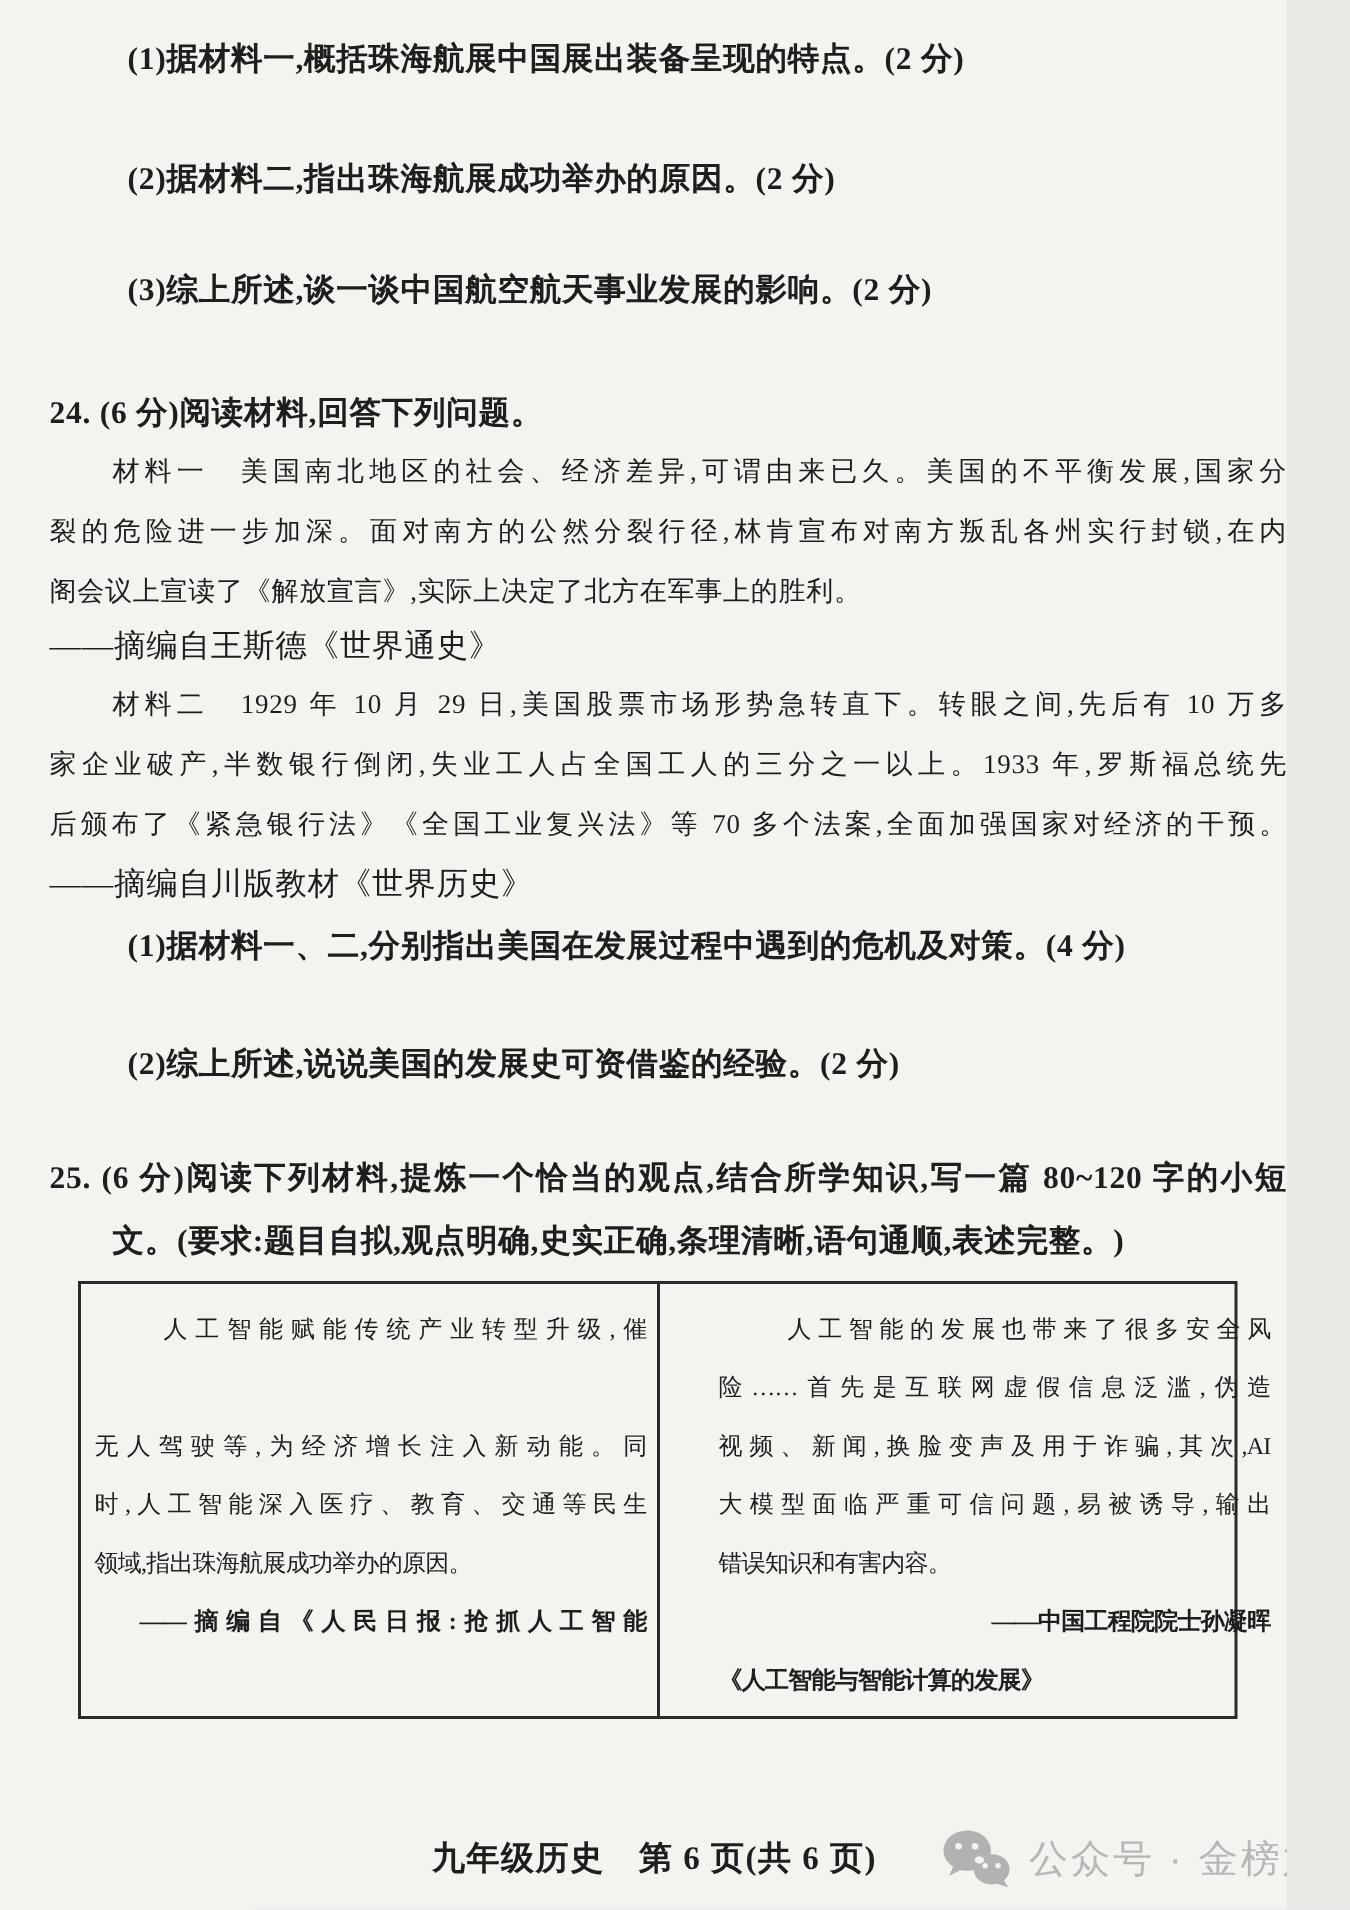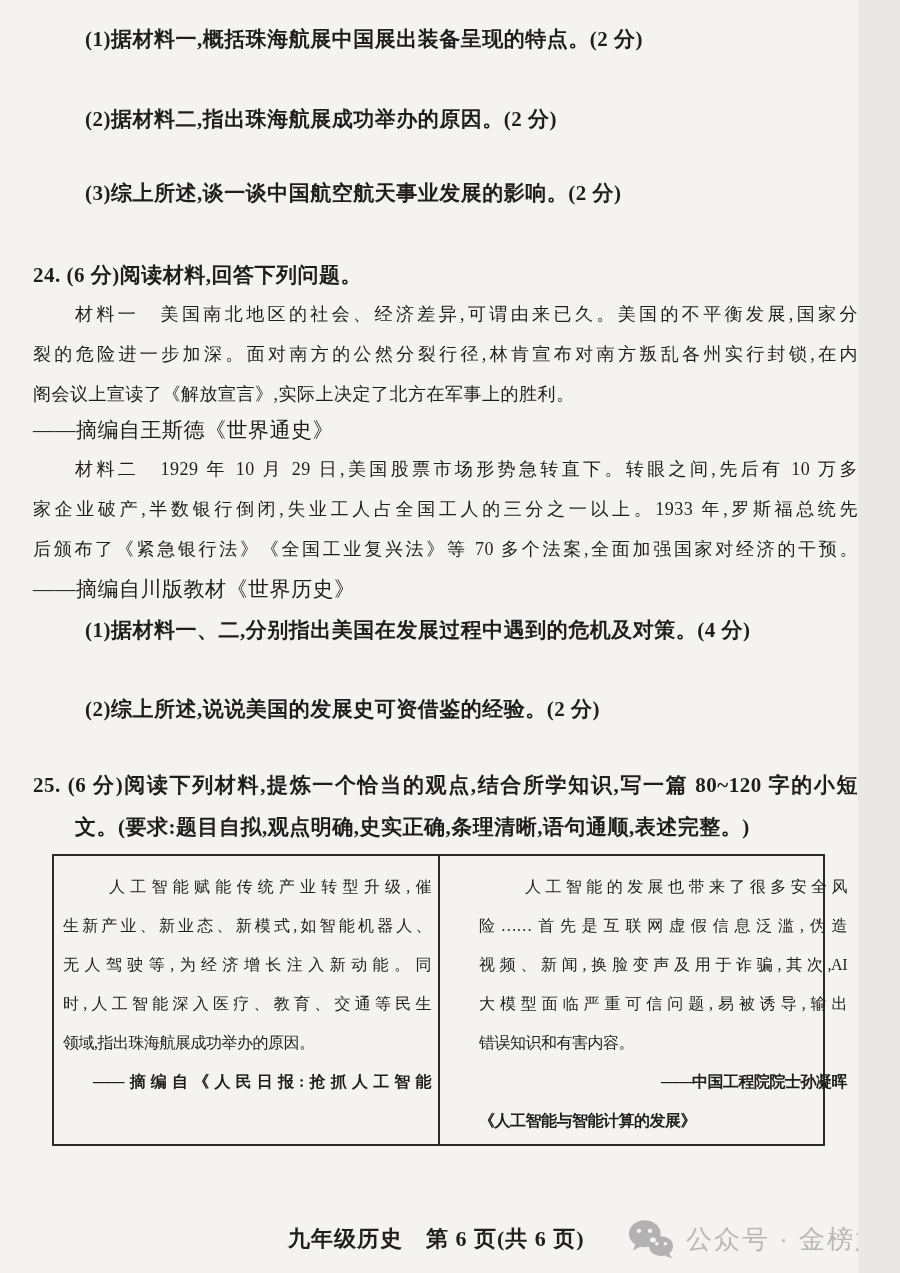--- a/index.html
+++ b/index.html
@@ -89,21 +89,20 @@
 
   <div class="line q q-part" style="top:615px">(1)据材料一、二,分别指出美国在发展过程中遇到的危机及对策。(4 分)</div>
   <div class="line q q-part" style="top:694px">(2)综上所述,说说美国的发展史可资借鉴的经验。(2 分)</div>
 
   <div class="line q justify" style="top:770px;white-space:normal">25. (6 分)阅读下列材料,提炼一个恰当的观点,结合所学知识,写一篇 80~120 字的小短</div>
   <div class="line q" style="top:812px;left:75px">文。(要求:题目自拟,观点明确,史实正确,条理清晰,语句通顺,表述完整。)</div>
 
   <div class="mbox">
     <div class="col colL">
       <div class="bline b-indent justify" style="top:17px">人工智能赋能传统产业转型升级,催</div>
-      <div class="bline justify" style="top:56px">生新产业、新业态、新模式,如智能机器人、</div>
       <div class="bline justify" style="top:95px">无人驾驶等,为经济增长注入新动能。同</div>
       <div class="bline justify" style="top:134px">时,人工智能深入医疗、教育、交通等民生</div>
       <div class="bline" style="top:173px">领域,指出珠海航展成功举办的原因。</div>
       <div class="bline b-attr justify" style="top:212px">——摘编自《人民日报:抢抓人工智能</div>
     </div>
     <div class="divider"></div>
     <div class="col colR">
       <div class="bline b-indent justify" style="top:17px">人工智能的发展也带来了很多安全风</div>
       <div class="bline justify" style="top:56px">险……首先是互联网虚假信息泛滥,伪造</div>
       <div class="bline justify" style="top:95px">视频、新闻,换脸变声及用于诈骗,其次,AI</div>

